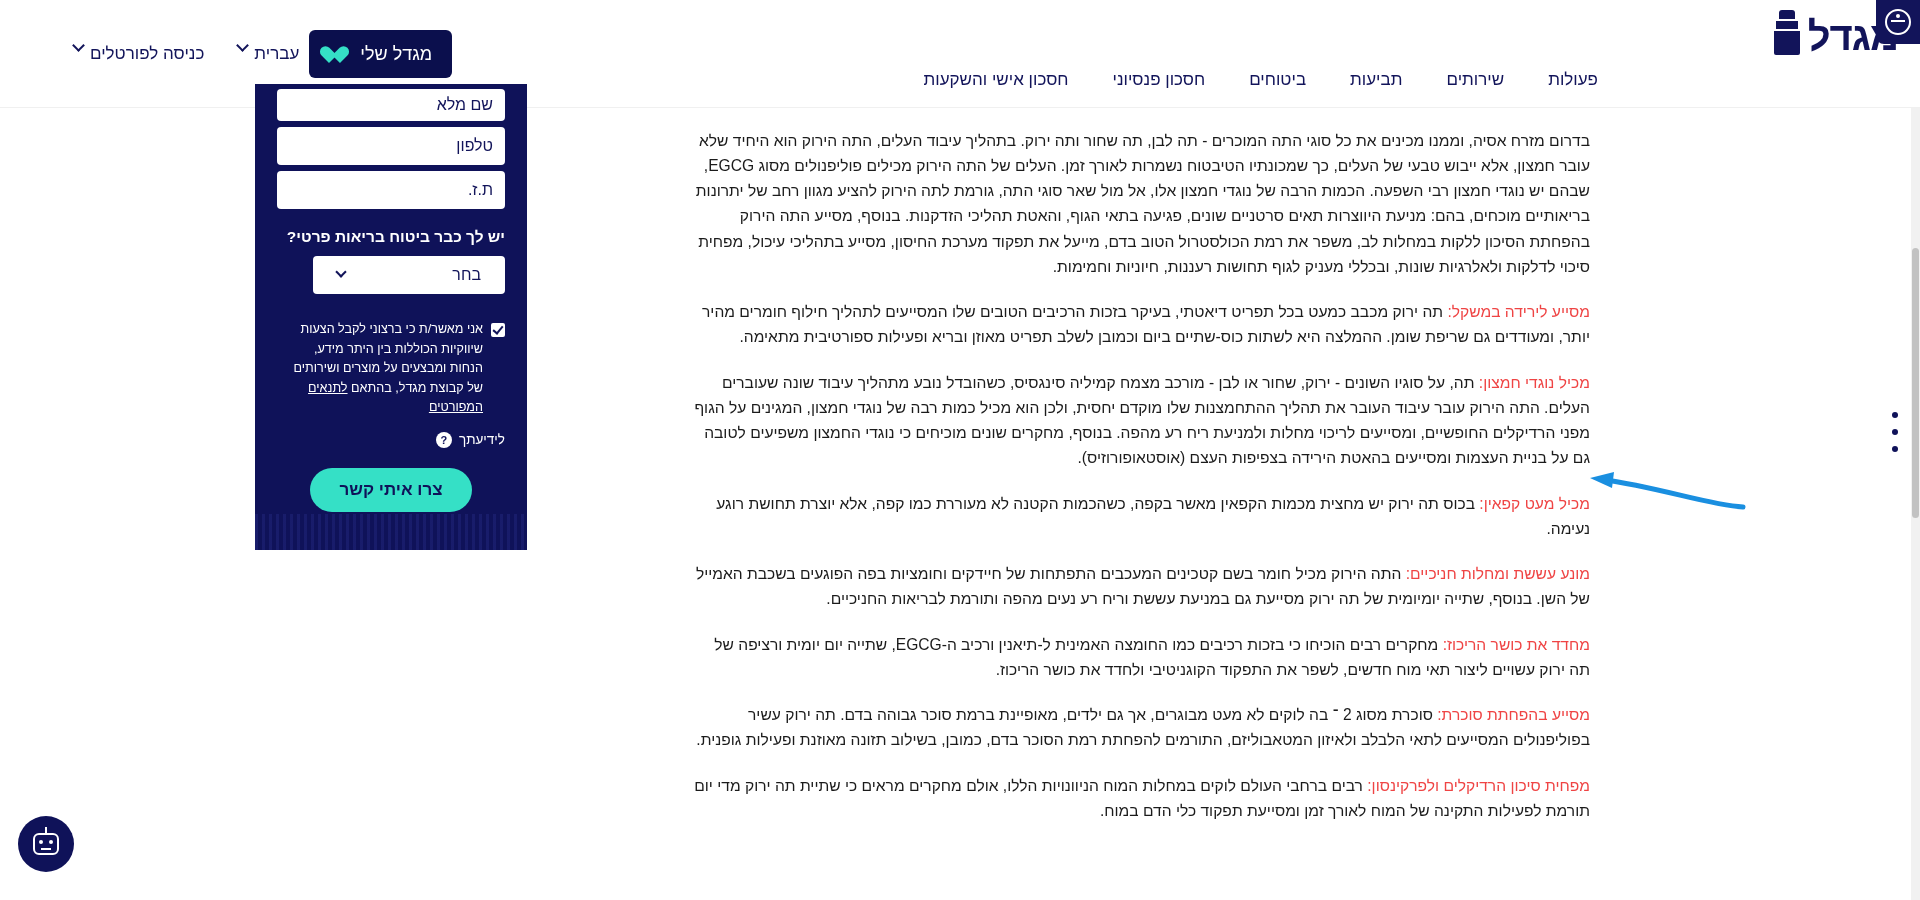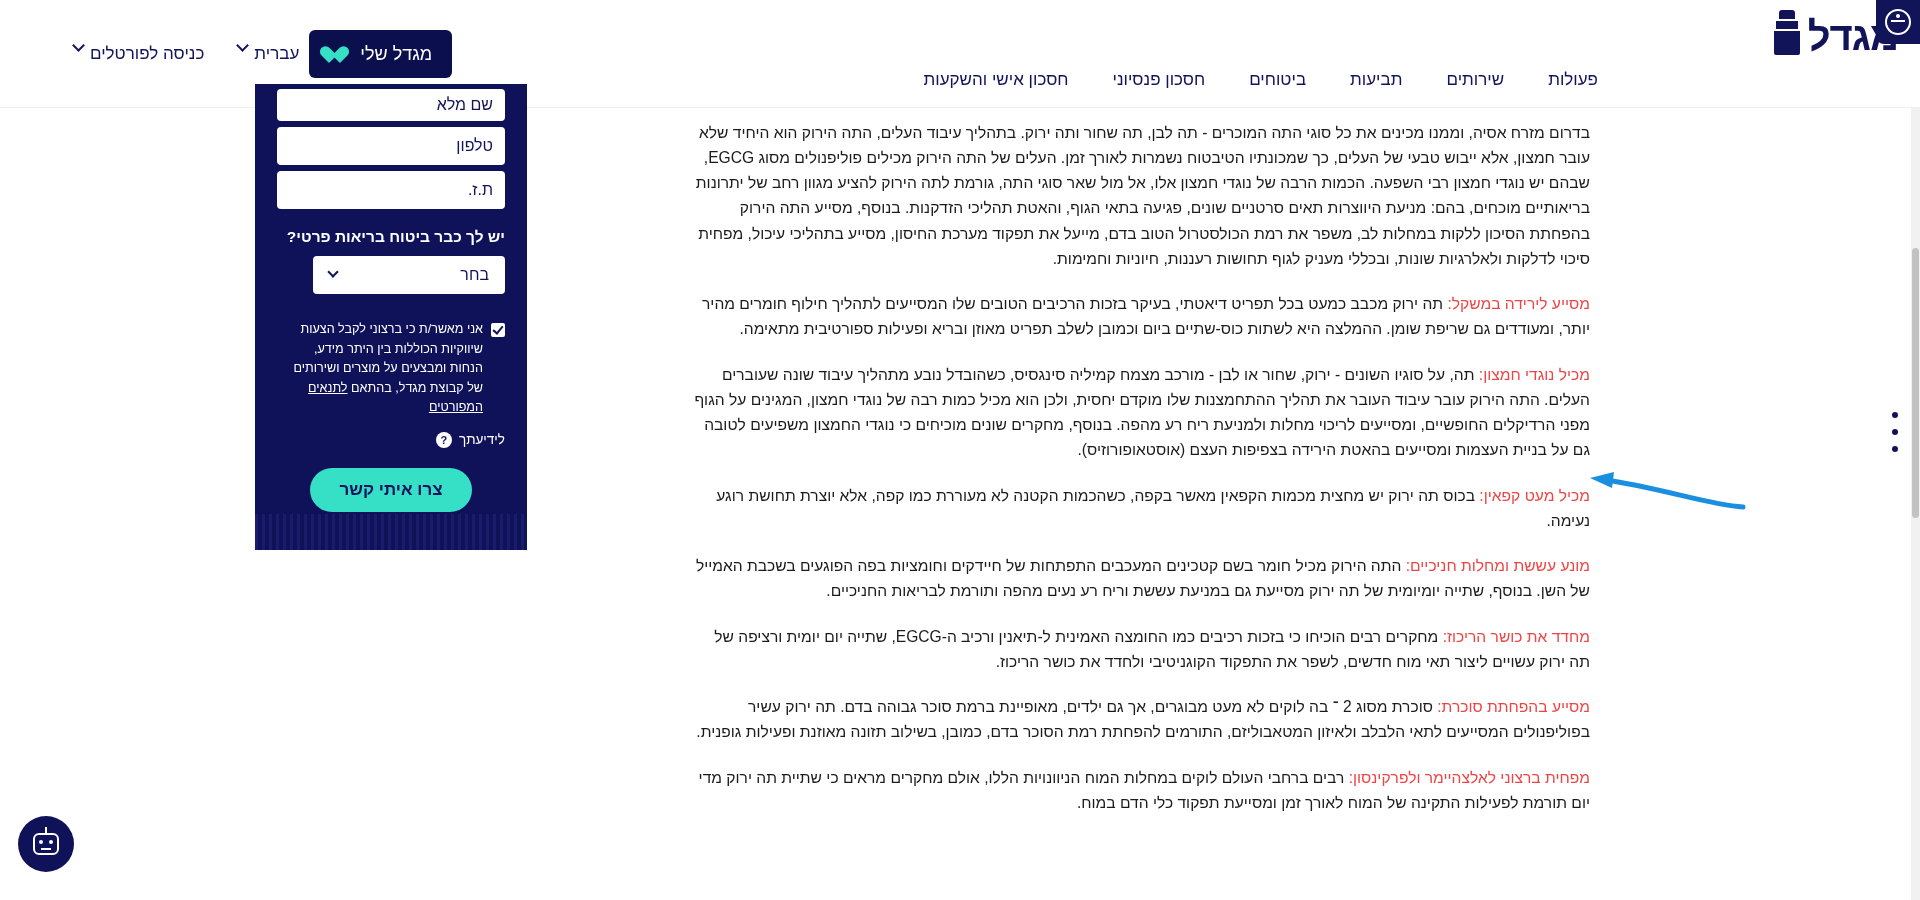--- a/index.html
+++ b/index.html
@@ -156,21 +156,21 @@
     font-size: 15.5px;
     color: #ffffff;
     line-height: 1.3;
     font-weight: bold;
   }
   .select-fld {
     width: 192px; height: 38px;
     background: #ffffff; border-radius: 4px;
     margin-top: 9px;
     display: flex; align-items: center; justify-content: space-between;
-    padding: 0 16px;
+    padding: 0 24px;
     color: #12145a; font-size: 16px;
     cursor: pointer;
     text-align: right;
   }
   .select-chev {
     width: 8px; height: 8px;
     border-right: 2px solid #12145a;
     border-bottom: 2px solid #12145a;
     transform: rotate(45deg);
     position: relative; top: -3px;
@@ -223,21 +223,21 @@
     width: 272px; height: 36px;
     background:
       repeating-linear-gradient(90deg,
         #1a1e6e 0px, #1a1e6e 3px,
         #0f1259 3px, #0f1259 7px);
     opacity: .85;
   }
 
   
   .article {
-    position: absolute; left: 690px; top: 104px;
+    position: absolute; left: 690px; top: 112px;
     width: 900px;
     direction: rtl; 
   }
   .para {
     font-size: 15.6px; line-height: 1.62;
     color: #1b1b1b;
     margin-bottom: 20px;
   }
   .para .lead {
     color: #ef4444; font-weight: normal;
@@ -403,21 +403,21 @@
 
   <p class="para">
     <span class="lead">מחדד את כושר הריכוז:</span><span> מחקרים רבים הוכיחו כי בזכות רכיבים כמו החומצה האמינית ל-תיאנין ורכיב ה-EGCG, שתייה יום יומית ורציפה של תה ירוק עשויים ליצור תאי מוח חדשים, לשפר את התפקוד הקוגניטיבי ולחדד את כושר הריכוז.</span>
   </p>
 
   <p class="para">
     <span class="lead">מסייע בהפחתת סוכרת:</span><span> סוכרת מסוג 2 ־ בה לוקים לא מעט מבוגרים, אך גם ילדים, מאופיינת ברמת סוכר גבוהה בדם. תה ירוק עשיר בפוליפנולים המסייעים לתאי הלבלב ולאיזון המטאבוליזם, התורמים להפחתת רמת הסוכר בדם, כמובן, בשילוב תזונה מאוזנת ופעילות גופנית.</span>
   </p>
 
   <p class="para">
-    <span class="lead">מפחית ברצוני לאלצהיימר ולפרקינסון:</span><span> רבים ברחבי העולם לוקים במחלות המוח הניוונויות הללו, אולם מחקרים מראים כי שתיית תה ירוק מדי יום תורמת לפעילות התקינה של המוח לאורך זמן ומסייעת תפקוד כלי הדם במוח.</span>
+    <span class="lead">מפחית סיכון הרדיקלים ולפרקינסון:</span><span> רבים ברחבי העולם לוקים במחלות המוח הניוונויות הללו, אולם מחקרים מראים כי שתיית תה ירוק מדי יום תורמת לפעילות התקינה של המוח לאורך זמן ומסייעת תפקוד כלי הדם במוח.</span>
   </p>
 </div>
 
 <svg class="arrow" viewBox="0 0 160 40" xmlns="http://www.w3.org/2000/svg">
   <path d="M155 35 C 120 33, 75 16, 12 7" stroke="#1a8fe0" stroke-width="5" fill="none" stroke-linecap="round"></path>
   <path d="M2 6 L 26 0 L 24 16 Z" fill="#1a8fe0"></path>
 </svg>
 
 <div class="dots">
   <div class="dot"></div>

